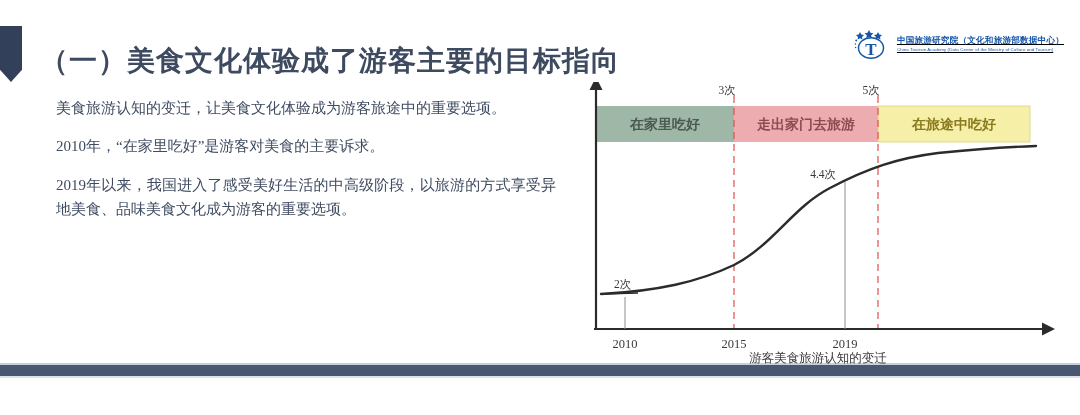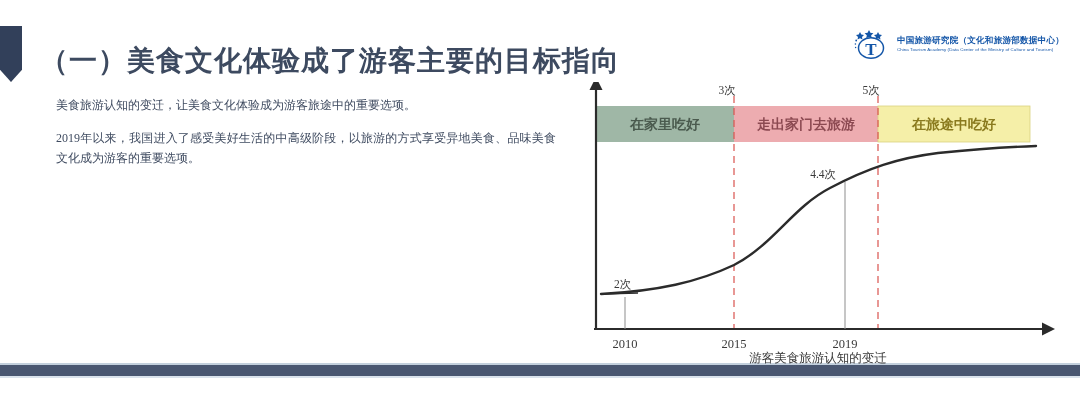--- a/index.html
+++ b/index.html
@@ -32,33 +32,33 @@
   #heading {
     position:absolute; left:40px; top:42px;
     font-size:28px; color:#3d4a60; letter-spacing:1px;
     white-space:nowrap;
   }
 
   
   #body-text {
     position:absolute; left:56px; top:96px;
     width:500px;
-    font-size:12px; line-height:1.62;
+    font-size:15px; line-height:1.62;
     color:#3f4b60; text-align:justify;
   }
   #body-text p { margin-bottom:14px; text-indent:0; }
   #body-text p:last-child { margin-bottom:0; }
 
   
   #logo {
     position:absolute; right:16px; top:28px;
     display:flex; align-items:center; gap:7px;
   }
   #logo-mark { position:relative; width:36px; height:32px; }
-  #logo-text { line-height:1.15; }
+  #logo-text { line-height:1.15;text-decoration:underline; }
   #logo-cn {
     font-size:8.6px; color:#1456a8; font-weight:bold;
     font-family:"Liberation Sans",sans-serif; white-space:nowrap;
     letter-spacing:.2px;
   }
   #logo-en {
     font-size:4.4px; color:#1456a8;
     font-family:"Liberation Sans",sans-serif; white-space:nowrap;
     letter-spacing:.1px; margin-top:1.5px;
   }
@@ -90,20 +90,21 @@
 </head>
 <body>
 
 <div id="bookmark"></div>
 <div id="bottom-bar"></div>
 
 <h1 id="heading">（一）美食文化体验成了游客主要的目标指向</h1>
 
 <div id="body-text">
   <p>美食旅游认知的变迁，让美食文化体验成为游客旅途中的重要选项。</p>
+  <p>2010年，“在家里吃好”是游客对美食的主要诉求。</p>
   <p>2019年以来，我国进入了感受美好生活的中高级阶段，以旅游的方式享受异地美食、品味美食文化成为游客的重要选项。</p>
 </div>
 
 <div id="logo">
   <div id="logo-mark">
     <svg width="36" height="32" viewBox="0 0 36 32">
       <g fill="#1456a8">
         <polygon points="6,4 7.3,6.6 10,7 8,8.9 8.5,11.6 6,10.3 3.5,11.6 4,8.9 2,7 4.7,6.6"></polygon>
         <polygon points="15,2 16.4,4.8 19.4,5.2 17.2,7.3 17.7,10.3 15,8.9 12.3,10.3 12.8,7.3 10.6,5.2 13.6,4.8"></polygon>
         <polygon points="24,4 25.3,6.6 28,7 26,8.9 26.5,11.6 24,10.3 21.5,11.6 22,8.9 20,7 22.7,6.6"></polygon>

